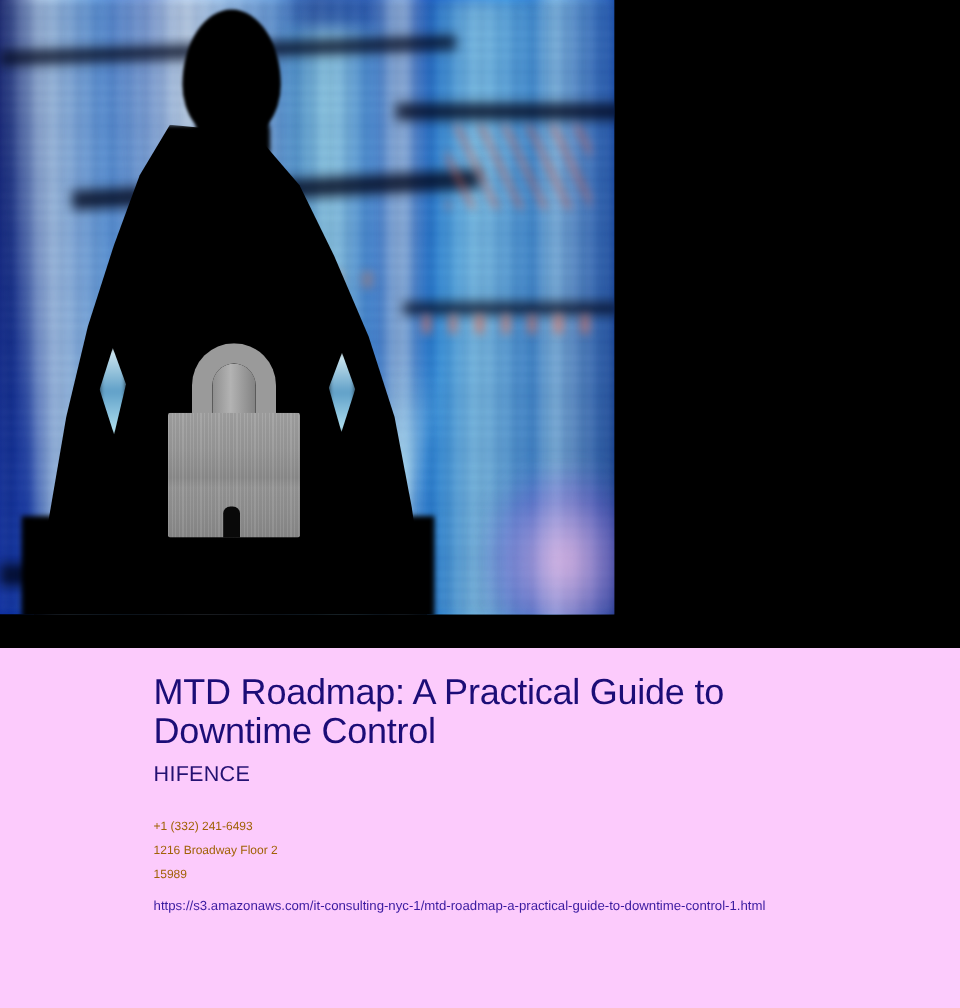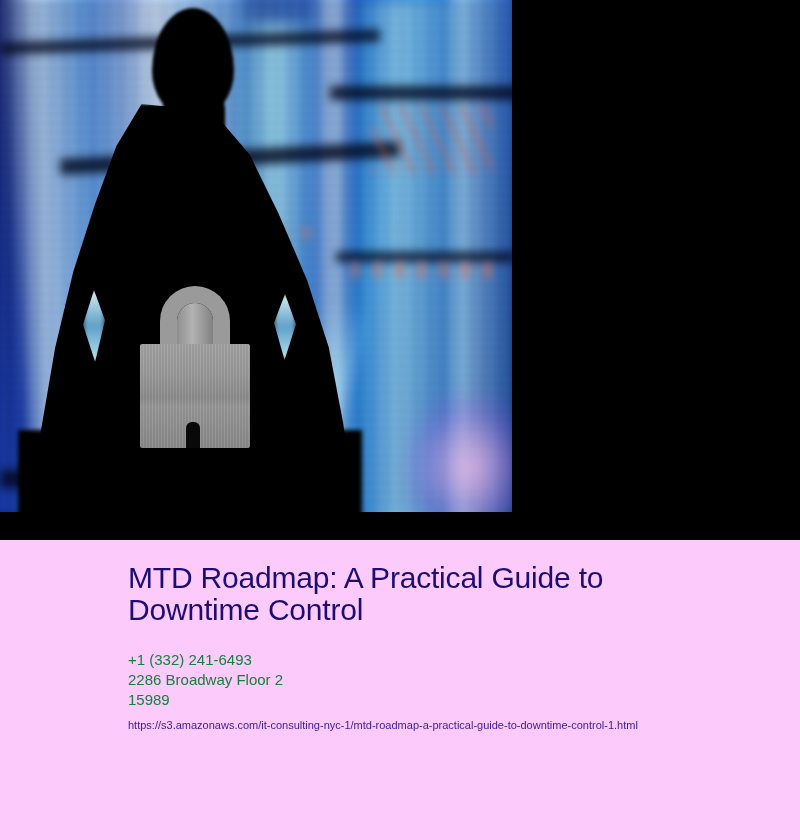--- a/index.html
+++ b/index.html
@@ -226,22 +226,22 @@
   .brand {
     margin-top: 8px;
     font-size: 18px;
     line-height: 22px;
     color: #241172;
     letter-spacing: 0.2px;
   }
 
   .contact {
     margin-top: 24px;
-    color: #15803d;
-    font-size: 15px;
+    color: #a16207;
+    font-size: 10px;
     line-height: 20px;
   }
   .contact div { white-space: nowrap; }
 
   .source-url {
     margin-top: 8px;
     font-size: 11px;
     line-height: 14px;
     color: #3a1aa0;
     white-space: nowrap;
@@ -295,22 +295,23 @@
       </div>
     </div>
 
   </div>
 </div>
 
 <div class="content">
 
   <h1 class="page-title">MTD Roadmap: A Practical Guide to Downtime Control</h1>
 
+  <div class="brand">HIFENCE</div>
 
   <div class="contact">
     <div>+1 (332) 241-6493</div>
-    <div>2286 Broadway Floor 2</div>
+    <div>1216 Broadway Floor 2</div>
     <div>15989</div>
   </div>
 
   <div class="source-url">https://s3.amazonaws.com/it-consulting-nyc-1/mtd-roadmap-a-practical-guide-to-downtime-control-1.html</div>
 
 </div>
 
 </body></html>

